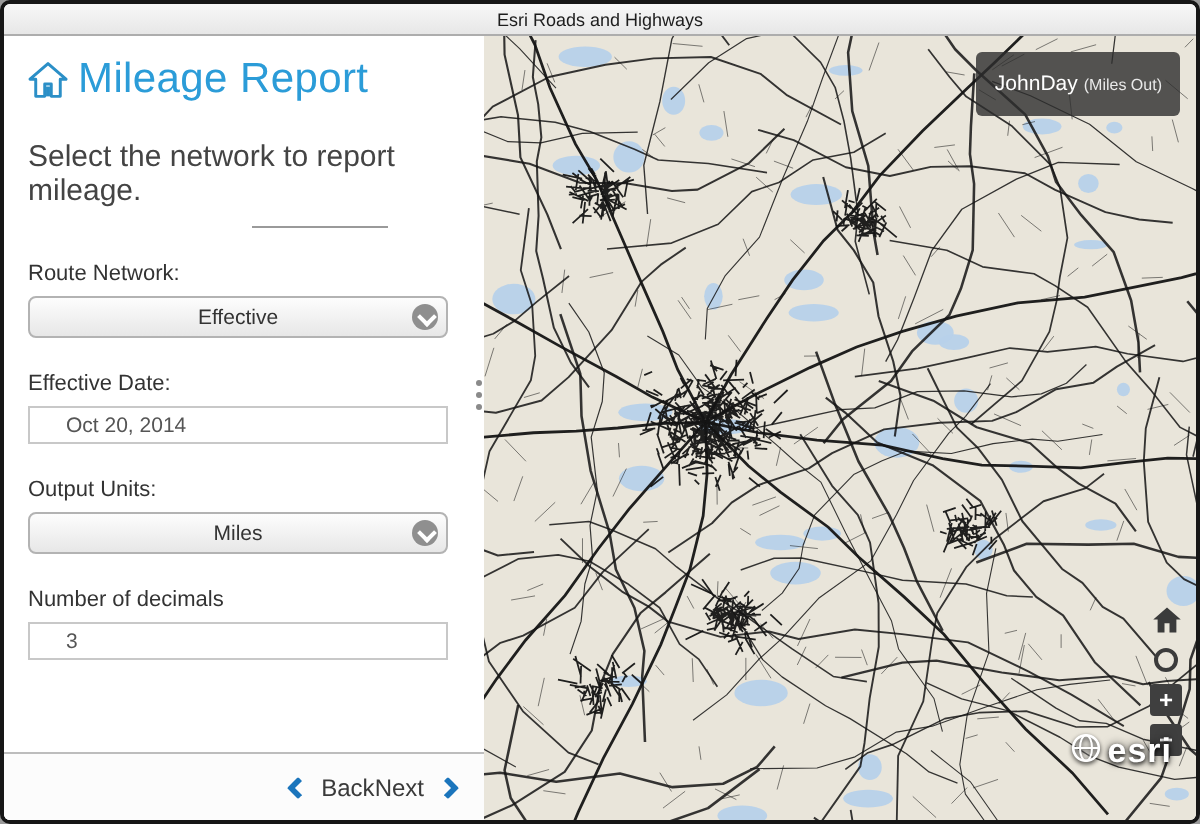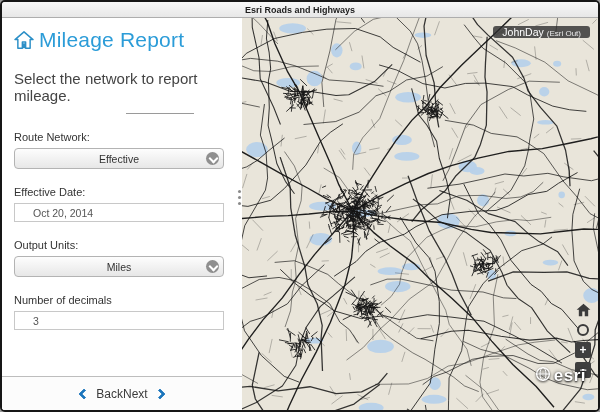--- a/index.html
+++ b/index.html
@@ -7,21 +7,21 @@
   body { background:#9a9a9a; }
 
   .app { position:relative; width:600px; height:412px; background:#fff;
          border:2px solid #161616; border-radius:5px; overflow:hidden; }
 
   
   .titlebar { position:absolute; top:0; left:0; right:0; height:16px;
               background:linear-gradient(#f7f7f7,#e7e7e7);
               border-bottom:1px solid #adadad;
               display:flex; align-items:center; justify-content:center;
-              font-size:9px; font-weight:bold; color:#1d1d1d; }
+              font-size:9px; font-weight:normal; color:#1d1d1d; }
 
   
   .left-col { position:absolute; top:16px; left:0; width:234px; bottom:0; background:#fff; }
   .panel-body { padding:10px 12px; }
   .panel-header { display:flex; align-items:center; gap:5px; }
   .panel-title { font-size:21px; font-weight:400; color:#2b9cd8; letter-spacing:.2px; }
   .desc { margin-top:18px; font-size:15px; color:#444; }
   .divider { width:68px; border-top:1px solid #9a9a9a; margin:9px 30px 0 auto; }
 
   .field-label { display:block; margin-top:17px; font-size:11px; color:#333; }
@@ -37,41 +37,41 @@
                     width:5px; height:5px; border-left:2px solid #fff;
                     border-bottom:2px solid #fff; transform:rotate(-45deg); }
 
   .text-input { display:block; margin-top:5px; width:100%; height:19px;
                 border:1px solid #c8c8c8; font-size:10.5px; color:#555;
                 padding:0 18px; font-family:inherit; background:#fff; }
 
   
   .bottom-nav { position:absolute; left:0; bottom:0; width:240px; height:34px;
                 background:#fcfcfc; border-top:1px solid #bdbdbd; z-index:6;
-                display:flex; align-items:center; justify-content:center;
+                display:flex; align-items:center; justify-content:flex-end;
                 padding:0 14px; }
   .nav-btn { display:flex; align-items:center; gap:8px; font-size:12px; color:#3a3a3a; cursor:pointer; }
   .chev { width:8px; height:8px; border-left:3px solid #1b75bc; border-bottom:3px solid #1b75bc; border-radius:1px; }
   .chev.left  { transform:rotate(45deg); }
   .chev.right { transform:rotate(225deg); }
 
   
   .splitter { position:absolute; left:234px; top:16px; width:6px; bottom:34px;
               background:#fff; z-index:5; cursor:col-resize;
               display:flex; flex-direction:column; align-items:center;
               justify-content:center; gap:3px; }
   .splitter i { width:3px; height:3px; border-radius:50%; background:#8a8a8a; }
 
   
   .map { position:absolute; left:240px; top:16px; right:0; bottom:0; overflow:hidden; }
   #map-svg { position:absolute; inset:0; width:100%; height:100%; display:block; }
 
   .user-badge { position:absolute; top:8px; right:8px;
                 background:rgba(45,45,45,.8); color:#fff; border-radius:3px;
-                padding:0 9px; font-size:10.5px; display:flex;
+                padding:10px 9px; font-size:10.5px; display:flex;
                 align-items:baseline; gap:3px; cursor:pointer; }
   .user-badge .signout { font-size:8px; color:#e9e9e9; }
 
   .map-controls { position:absolute; right:7px; top:284px;
                   display:flex; flex-direction:column; align-items:center; gap:4px; }
   .ctrl-glyph { width:16px; height:16px; display:flex; align-items:center;
                 justify-content:center; cursor:pointer; background:transparent; border:none; padding:0; }
   .locate-ring { width:12px; height:12px; border:2.5px solid #3b3b3b; border-radius:50%; }
   .zoom-btn { width:16px; height:16px; background:#3f3f3f; border:none; border-radius:2px;
               color:#fff; font-size:12px; font-weight:bold; line-height:1;
@@ -265,21 +265,21 @@
         <path d="M116.5 283.2L110.3 274.4M116.6 300.0L119.8 295.3M117.6 299.0L112.7 300.0M127.7 297.0L132.6 300.0M123.4 291.6L129.9 285.7M128.3 304.1L123.4 306.0M131.6 283.2L134.1 280.4M132.7 300.7L135.5 308.9M129.6 288.8L136.4 294.9M116.6 289.2L122.9 289.7M129.6 288.3L124.3 297.5M117.9 288.7L118.9 295.5M125.3 297.3L117.7 294.5M127.7 296.0L130.9 301.0M127.4 283.8L118.5 285.3M125.9 290.1L116.1 294.2M132.5 305.2L132.0 301.1M128.8 292.3L126.4 299.6M120.3 292.8L121.2 301.2M133.0 293.8L136.8 291.5M126.5 298.9L120.9 299.3M124.9 293.6L122.8 289.0M122.3 292.6L125.7 289.6M114.7 281.5L104.7 276.9M127.1 296.4L134.4 297.5M120.2 286.6L115.8 290.2M126.6 303.2L137.4 304.9M136.2 294.3L142.8 303.1M120.6 281.0L124.0 275.8M130.8 306.0L127.2 312.6M132.0 287.9L128.9 286.2M132.0 288.8L133.3 296.0M124.7 300.7L126.8 292.1M119.9 290.9L120.6 297.3M129.8 296.6L132.3 288.8M126.4 291.8L129.7 300.2M123.9 291.5L132.1 292.9M114.4 295.1L112.1 291.3M116.7 289.4L115.9 294.5M129.7 289.9L128.4 297.0M120.8 298.4L128.3 301.3M127.6 288.0L137.4 288.9M134.1 291.3L141.4 286.7M125.2 284.9L118.3 283.0M123.6 287.5L122.2 282.6M132.3 297.8L127.5 297.6M124.7 292.2L135.0 288.9M121.3 304.3L124.0 301.2M120.2 289.4L125.2 294.2M126.8 302.0L130.8 311.1M114.6 291.8L120.7 290.1M125.1 291.6L132.6 289.6M116.6 300.4L118.2 293.6M120.9 292.7L124.2 290.9M122.6 299.2L126.2 292.4M117.0 282.3L110.8 289.6M137.7 292.8L128.7 292.1M123.7 288.2L114.0 293.0M120.8 288.9L122.1 283.4M128.2 283.1L121.3 285.6M122.6 292.7L112.7 297.1M130.2 288.8L130.9 294.8M126.0 288.9L119.4 295.1M124.0 293.1L119.9 296.1M120.0 291.5L124.3 292.0M121.3 298.5L117.6 288.8M121.3 292.7L116.5 292.9M133.6 282.8L133.4 287.4M118.9 301.3L125.9 303.8M129.1 292.4L140.0 292.3M134.4 292.1L131.3 297.5M133.1 292.6L137.0 288.0M127.1 299.3L123.1 291.8M132.4 304.7L136.8 312.2M120.3 288.5L116.5 290.2M136.7 300.6L143.0 296.0M131.7 294.3L129.5 299.5M122.2 285.0L125.3 285.8M130.7 292.6L126.1 285.7M131.7 289.0L136.0 284.7M125.2 293.7L125.8 286.4M127.4 297.7L125.3 305.1M131.7 291.8L133.5 297.3M117.1 288.1L119.6 290.7M144.8 292.1L150.6 297.6M110.9 300.4L101.9 304.8M120.8 293.6L111.4 288.6M117.2 288.0L120.8 280.1M116.0 293.8L118.1 289.8M125.6 288.1L126.0 284.6" fill="none" stroke="#141414" stroke-width="0.9" opacity="0.95"></path>
         <path d="M59.0 91.4L55.2 86.5M60.8 81.7L64.9 80.1M45.9 78.4L43.8 75.8M63.8 80.5L59.6 81.1M52.7 83.3L43.2 78.8M54.9 80.5L53.4 83.5M56.2 71.4L52.8 66.8M49.6 72.1L39.8 70.0M59.1 80.2L61.3 77.6M51.7 74.5L44.7 69.2M50.1 80.6L49.0 87.1M61.0 77.9L61.2 68.9M60.2 83.7L55.8 89.4M57.8 79.5L57.2 85.1M51.1 83.8L49.9 94.7M59.0 87.3L59.6 84.0M55.2 73.3L56.8 78.9M54.7 74.0L47.7 67.9M64.0 87.8L60.6 78.1M63.8 83.2L72.1 87.6M60.2 78.1L68.4 72.7M71.1 81.1L72.8 72.3M62.2 77.8L68.0 76.5M58.6 83.0L67.6 79.9M60.3 85.1L59.2 92.7M62.7 76.5L61.6 68.2M60.7 88.3L64.0 79.6M49.6 76.8L41.5 76.1M57.9 79.7L52.4 81.5M56.3 70.1L56.5 79.0M67.1 81.1L65.1 91.0M54.2 79.1L53.2 70.8M60.3 76.5L64.6 73.8M65.7 75.6L75.8 72.5M46.4 77.8L47.7 69.6M52.6 87.4L44.8 94.5M55.8 78.5L47.7 80.7M67.9 79.7L65.0 90.3M52.4 78.2L58.1 78.3M48.4 72.4L53.7 75.1M62.0 77.2L62.8 81.6M50.8 82.9L44.7 81.4M48.2 90.7L54.4 91.0M68.0 79.9L68.2 87.4M53.3 82.7L48.3 75.5M61.4 79.4L63.4 73.1M61.8 81.7L66.1 88.5M65.0 77.8L70.2 86.7M57.3 73.5L51.4 71.7M49.9 76.9L54.0 76.8M54.2 66.8L56.1 69.9M64.1 88.4L71.3 84.9M58.6 77.3L66.7 77.9M61.4 76.8L65.5 73.6M51.8 81.0L54.8 81.8M52.9 76.7L45.6 78.9M47.0 79.9L42.9 80.1M56.0 84.3L61.9 87.4M61.6 75.9L63.4 78.7M66.2 82.7L59.2 83.1M53.3 85.7L53.5 75.9M53.2 77.2L63.6 74.7M60.1 83.6L64.0 93.5M65.7 68.6L58.8 61.9M65.2 77.6L74.0 71.2M59.2 78.4L61.6 68.4M64.5 73.2L70.4 81.4M60.4 81.7L60.1 91.2M63.6 77.6L61.7 80.1M55.5 73.0L52.6 70.0" fill="none" stroke="#141414" stroke-width="0.9" opacity="0.95"></path>
         <path d="M184.1 95.7L180.8 98.6M181.2 93.0L176.5 88.4M192.5 88.3L198.6 82.3M192.4 92.9L188.4 96.6M188.4 94.4L182.1 92.1M188.5 83.3L190.0 76.8M187.4 84.1L184.3 83.2M182.5 86.9L184.0 77.8M196.7 96.4L192.5 89.4M188.5 89.9L184.6 85.1M178.3 93.6L178.8 88.1M195.4 92.6L189.7 99.3M188.6 96.3L198.4 98.2M197.1 94.9L203.2 90.7M188.2 94.3L187.5 97.8M188.6 91.2L185.2 90.5M192.2 97.0L189.4 104.0M185.0 92.9L192.7 100.4M200.8 90.8L202.7 94.1M184.8 95.5L177.9 96.0M196.1 99.6L189.6 100.3M199.3 91.5L196.2 85.6M193.4 95.3L195.7 88.6M183.6 84.3L182.6 90.7M193.8 95.0L198.1 90.1M198.0 92.1L198.4 84.1M192.0 100.2L199.0 96.6M195.2 95.9L195.5 91.8M194.4 91.2L202.4 95.8M193.4 90.2L185.2 95.3M194.2 87.3L191.3 85.7M195.6 96.9L190.8 91.1M200.5 94.9L208.7 101.7M197.0 94.0L192.7 94.2M191.2 92.9L196.1 99.3M192.9 94.9L186.5 97.5M197.4 92.9L198.1 101.7M186.2 96.3L183.5 89.7M190.0 87.0L186.4 93.4M194.6 100.9L188.3 100.7M197.1 98.7L200.4 100.7M192.7 93.4L185.4 92.6M191.0 93.9L193.0 97.8M185.1 91.6L192.9 92.7M194.2 96.5L189.5 92.8M203.4 94.1L199.9 101.6M188.5 90.1L192.9 91.1M192.2 94.0L196.4 93.9M199.0 97.0L202.3 98.6M182.2 92.0L181.8 95.3M203.2 88.2L197.5 83.7M198.5 91.7L197.3 101.2M193.3 91.1L196.1 93.1M191.3 84.2L185.7 89.9M194.6 90.0L199.8 86.8M197.1 99.6L192.3 99.6M185.6 87.0L181.0 83.0M192.8 89.5L188.9 90.7M192.8 86.8L191.4 91.4M190.9 89.5L194.2 97.3" fill="none" stroke="#141414" stroke-width="0.9" opacity="0.95"></path>
         <path d="M254.8 247.7L259.4 243.4M246.2 249.0L247.9 251.9M254.3 252.8L245.7 256.4M247.3 238.1L243.9 233.7M254.3 248.0L245.5 248.5M248.2 248.2L255.9 248.1M241.9 244.5L240.0 247.4M248.6 241.7L251.6 242.2M237.9 248.3L234.8 252.0M244.7 244.0L244.0 253.3M245.8 244.3L243.0 249.0M249.1 256.6L247.1 262.3M247.2 251.7L247.0 248.2M251.0 241.1L256.0 244.9M247.0 247.0L250.0 248.7M236.5 246.0L234.1 255.5M256.8 239.7L259.2 247.4M245.0 248.0L234.0 249.0M243.8 246.1L240.5 244.4M245.3 248.2L239.5 243.2M246.4 243.2L241.7 236.7M240.0 246.2L242.4 255.7M239.2 254.0L243.8 259.1M249.4 254.4L248.8 247.1M236.6 250.9L232.4 260.8M248.2 251.6L250.8 249.6M241.6 251.1L235.9 255.8M245.5 238.6L251.3 236.8M253.4 250.2L253.7 240.1M245.0 252.9L251.1 253.3M240.3 246.9L235.6 255.8M253.4 250.3L247.9 256.0M255.5 247.3L261.5 239.8M240.7 252.8L243.9 246.4M241.6 249.4L241.8 255.2M232.1 240.5L238.5 238.3M254.8 247.1L258.8 240.8M244.8 247.7L235.9 250.7M245.1 255.2L245.6 251.8M247.6 255.6L237.7 258.7M256.5 252.9L256.6 256.3M253.7 247.4L256.2 242.2M255.3 259.3L259.3 254.7M244.8 243.7L235.7 244.7M234.4 256.5L241.7 253.8M239.0 245.4L238.2 241.9M245.7 245.0L246.8 242.2M251.8 248.5L244.8 249.6M239.8 248.2L245.6 254.9M243.4 248.8L241.7 240.9M242.9 245.4L244.3 254.8M235.8 245.9L233.2 239.7M244.7 247.5L241.8 251.6M248.6 237.8L248.5 244.5M242.7 251.1L245.8 252.0M235.1 245.9L237.6 253.9M250.5 252.2L246.1 253.8M247.2 257.6L239.0 253.8M233.9 251.4L230.6 250.3M250.9 252.1L253.7 251.0" fill="none" stroke="#141414" stroke-width="0.9" opacity="0.95"></path>
         <path d="M54.0 320.7L45.1 314.5M68.4 336.4L68.4 329.6M60.2 326.8L56.3 334.0M72.4 323.8L70.4 321.5M71.7 323.0L69.9 326.4M53.8 333.4L52.1 328.0M56.9 329.3L53.5 337.8M62.3 326.9L64.7 324.2M55.5 334.4L48.7 335.7M63.2 325.2L68.5 333.4M64.7 327.1L64.8 318.8M54.6 328.4L60.0 329.4M57.9 338.3L59.5 342.9M64.4 338.5L62.3 333.9M58.6 332.9L59.6 342.6M58.2 335.6L53.4 341.9M59.4 325.9L68.5 326.2M68.5 319.2L64.5 312.7M62.8 330.5L61.0 327.2M69.9 321.9L76.3 316.8M66.9 324.6L65.1 316.1M52.7 329.0L49.2 336.2M61.7 330.1L60.0 336.4M52.7 329.5L43.4 327.8M59.0 341.8L55.8 342.0M59.4 329.7L56.7 319.5M55.6 331.5L53.4 327.3M45.9 329.1L51.4 328.3M63.0 327.3L65.9 317.7M64.1 333.6L60.7 324.4M49.1 323.7L46.2 313.2M54.6 332.1L55.2 328.2M66.7 323.3L58.2 325.8M63.2 328.1L69.7 327.5M62.9 322.4L57.2 317.3M61.4 334.7L59.1 344.8M51.8 333.3L47.3 330.1M74.7 322.6L80.2 327.4M56.0 332.7L59.7 331.6M69.8 336.4L68.7 331.9M59.3 331.1L56.6 323.8M60.4 339.5L51.8 342.9M69.2 330.3L60.5 324.2M60.5 321.3L64.8 323.6M47.2 327.1L37.4 325.1M69.4 329.4L73.8 335.5M48.8 327.1L49.1 318.2M57.4 333.1L57.8 336.2M54.8 329.9L55.4 337.9M50.7 330.7L50.5 333.8" fill="none" stroke="#141414" stroke-width="0.9" opacity="0.95"></path>
         <path d="M295.9 28.7L297.4 42.1M281.7 133.2L291.2 131.1M101.7 381.5L90.5 390.0M282.4 159.0L288.1 151.6M243.5 354.8L249.6 353.0M331.2 150.1L330.5 162.6M98.1 133.5L104.7 142.9M239.4 67.5L234.6 63.1M200.9 322.2L209.0 313.7M129.6 248.7L134.9 252.0M83.6 331.2L75.1 323.3M309.5 4.4L296.7 8.0M5.4 153.0L11.6 145.6M358.6 1.4L354.4 5.7M94.8 381.6L88.9 372.1M307.5 116.2L315.1 110.2M146.0 78.8L137.6 71.3M309.5 283.5L306.5 290.1M66.0 10.7L72.2 16.8M244.3 379.6L236.4 387.7M255.6 167.7L264.9 165.1M335.5 327.9L329.6 313.1M121.8 278.5L131.0 289.2M258.8 32.3L250.3 27.2M123.5 151.2L129.7 159.4M344.5 323.9L349.1 332.5M149.4 237.3L139.3 242.2M190.9 171.8L192.5 157.9M348.0 42.2L351.1 53.7M91.4 55.8L86.3 49.6M91.1 322.8L86.8 317.8M233.7 18.1L243.0 19.7M108.7 358.8L109.7 365.6M190.9 313.9L177.5 313.8M237.1 200.7L229.3 193.1M146.2 304.3L139.7 296.8M339.3 366.2L333.3 355.7M249.4 344.9L260.3 344.0M77.7 177.6L80.1 168.1M265.8 331.6L260.3 337.4M59.9 279.9L56.5 271.1M238.1 55.0L227.7 56.3M36.0 235.5L25.7 245.2M0.5 171.9L5.0 157.5M269.5 300.2L263.3 301.7M65.2 232.6L72.0 218.5M320.0 254.9L323.5 244.9M281.8 98.6L271.6 90.6M278.6 43.2L272.2 44.8M228.6 394.8L216.8 384.1M135.7 237.0L147.6 232.8M257.0 17.1L267.9 9.5M161.6 347.4L164.8 337.2M308.1 198.2L302.5 196.0M139.2 131.2L128.6 133.2M101.7 84.2L92.6 81.8M329.4 328.3L322.6 327.1M338.1 58.1L337.7 50.7M209.3 57.2L217.2 67.9M232.2 138.1L218.0 145.4M21.9 373.6L32.9 370.5M20.2 182.6L28.2 180.2M99.9 131.9L103.9 137.8M158.4 317.7L162.8 308.5M120.2 385.3L129.3 383.3M95.4 3.8L110.5 5.2M92.7 296.5L86.3 301.6M215.7 96.9L210.1 86.1M199.7 3.3L194.7 17.4M116.8 380.3L127.6 385.7M209.5 142.9L213.2 131.5M58.1 91.7L71.5 83.7M261.8 15.2L273.2 9.2M182.3 256.2L193.2 250.7M145.1 324.4L137.5 312.3M30.1 302.9L31.7 294.5M307.3 203.8L306.1 211.6M146.5 51.6L142.7 59.3M279.0 6.9L290.0 1.4M19.9 338.7L30.1 347.9M268.2 361.5L263.8 356.7M273.9 301.5L270.3 315.1M168.8 258.9L154.7 257.4M111.2 33.5L108.6 24.4M300.5 117.1L295.1 121.4M90.8 294.4L79.4 299.5M282.1 315.1L275.2 307.0M156.3 66.8L146.6 63.2M356.6 346.5L348.6 352.3M118.3 275.4L117.9 284.4M129.2 174.6L141.6 183.2M68.0 205.6L68.5 212.8M117.8 227.6L117.9 236.7M4.4 84.4L-6.2 86.7M355.8 31.7L344.6 22.4M112.7 319.8L116.1 327.6M7.1 235.1L-2.3 227.3M256.8 171.4L254.6 178.9M154.9 102.9L162.1 109.6M122.5 208.0L133.6 208.1M41.2 382.8L30.0 381.2M15.1 234.9L19.6 222.4M80.1 57.3L85.5 61.3M147.8 217.1L150.0 207.7M123.3 50.9L121.3 37.9M223.8 236.7L227.5 250.4M177.5 31.8L182.0 27.6M29.9 276.8L21.9 280.1M335.5 188.6L346.0 186.1M324.0 228.8L330.1 239.5M278.4 61.4L292.5 56.2M53.4 122.0L65.3 119.5M151.5 368.4L148.2 380.6M346.8 180.0L356.9 190.2M291.8 302.2L291.8 309.1M158.5 308.1L164.8 294.5M168.8 197.6L156.7 206.1M125.1 198.9L114.5 191.4M137.0 66.0L125.1 62.1M234.2 57.3L240.3 68.3M241.5 332.5L250.9 327.8M306.5 360.1L299.4 359.9M35.8 23.4L31.9 13.8M49.8 253.7L49.8 266.2M132.4 325.3L132.4 314.1M125.6 135.5L113.1 138.2M85.3 50.0L91.7 46.3M268.2 101.6L260.1 89.4M165.9 34.9L162.8 41.0M216.6 201.0L226.1 211.1M190.4 241.6L192.4 251.0M218.2 120.9L212.0 110.9M80.5 245.6L87.8 245.2M25.8 282.8L13.7 284.9M356.0 344.7L345.9 336.8M346.7 389.1L336.6 387.6M40.8 118.0L39.4 129.8M264.1 172.7L270.7 178.7M259.9 375.5L247.3 379.8M351.5 368.8L355.4 359.0M210.6 183.3L214.6 193.7M319.3 346.4L310.5 335.0M264.8 50.4L265.7 42.8M193.8 317.8L190.9 309.9M325.0 190.8L320.1 186.9M348.9 206.8L356.7 201.7M271.5 196.8L257.9 190.9M30.5 324.2L27.4 338.5M343.2 121.9L332.6 122.3M132.5 285.9L124.5 298.4M10.6 203.8L21.2 214.8M146.9 133.2L152.4 130.1M20.7 17.2L19.2 27.3M84.3 92.5L82.2 106.5M55.6 225.4L49.0 236.5M169.0 161.6L161.8 161.7M282.1 199.4L292.2 209.0M105.3 314.3L105.8 326.3M315.2 214.6L329.7 213.4M76.4 136.7L77.8 128.3M273.2 307.6L270.5 322.0M236.4 268.9L230.6 283.7M325.8 146.5L335.1 153.2M134.3 111.0L131.0 102.4M174.1 312.6L167.6 319.3M230.5 106.5L226.1 111.5M263.9 240.9L265.1 250.3M106.1 289.2L102.7 282.9M50.9 343.1L48.5 333.0M204.8 240.6L196.2 243.7" fill="none" stroke="#141414" stroke-width="0.45" opacity="0.6"></path>
       </svg>
 
     <div class="user-badge">
       <span>JohnDay</span>
-      <span class="signout">(Esri Out)</span>
+      <span class="signout">(Miles Out)</span>
     </div>
 
     <div class="map-controls">
       <button class="ctrl-glyph">
         <svg width="15" height="14" viewBox="0 0 24 22">
           <path d="M12 1 L23 10.5 L19.5 10.5 L19.5 21 L14 21 L14 13.5 L10 13.5 L10 21 L4.5 21 L4.5 10.5 L1 10.5 Z" fill="#3b3b3b"></path>
         </svg>
       </button>
       <button class="ctrl-glyph">
         <span class="locate-ring"></span>

